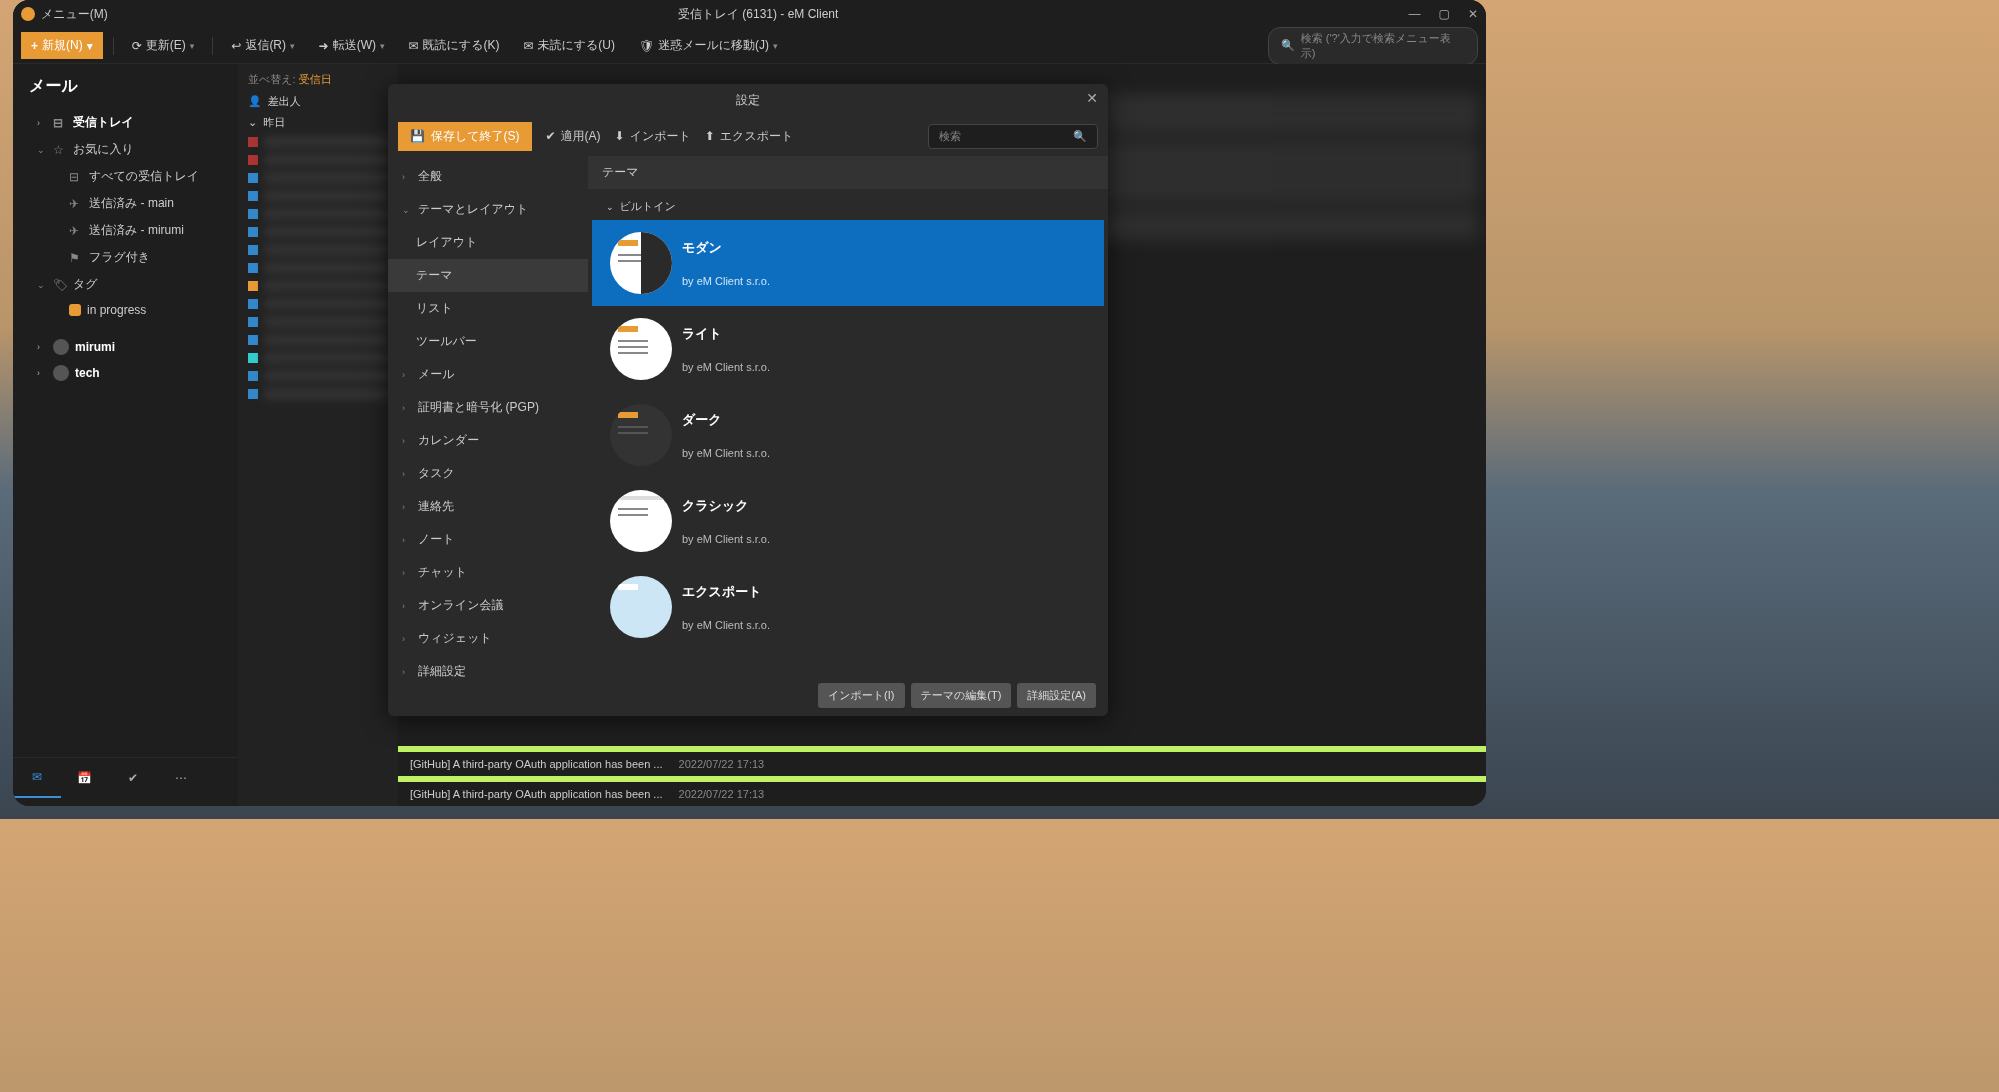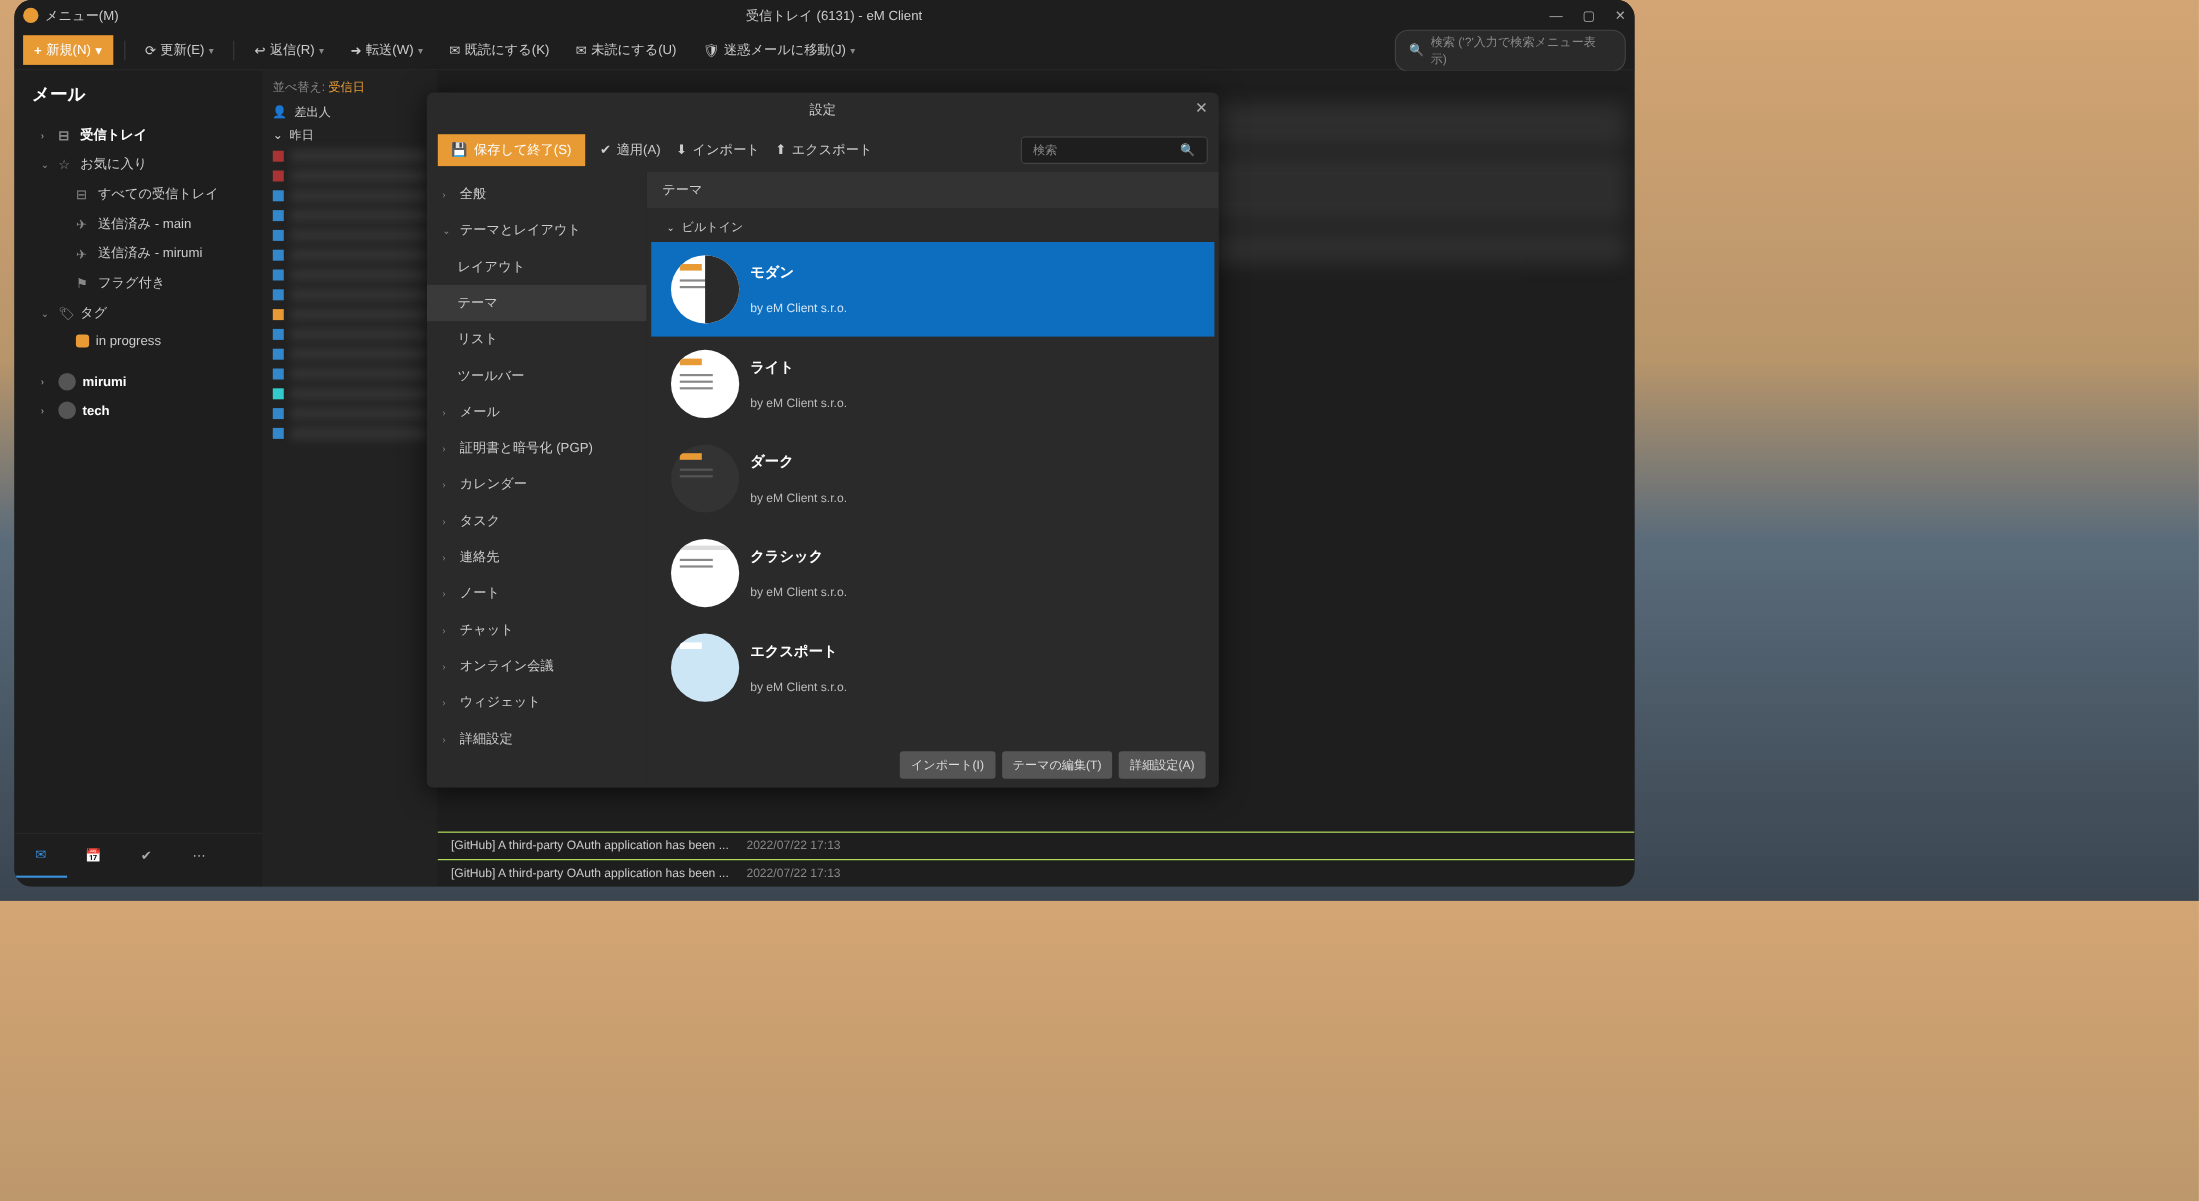--- a/index.html
+++ b/index.html
@@ -32,21 +32,21 @@
 .bn-item.active { color: #3a8fd8; border-bottom: 2px solid #3a8fd8; }
 .maillist { width: 160px; background: #222; color: #ccc; font-size: 11px; padding: 4px 0; overflow: hidden; }
 .ml-header { padding: 4px 10px; color: #888; }
 .ml-header .sort { color: #e89a35; }
 .ml-row { padding: 3px 10px; display: flex; align-items: center; gap: 6px; }
 .ml-blur { filter: blur(4px); background: #333; height: 12px; flex: 1; border-radius: 2px; }
 .ml-sq { width: 10px; height: 10px; }
 .content { flex: 1; background: #1e1e1e; position: relative; }
 .content .blur-bg { position: absolute; inset: 0; filter: blur(8px); opacity: 0.3; }
 .blur-block { background: #555; border-radius: 4px; margin: 8px; }
-.ml-visible { padding: 6px 12px; color: #ccc; font-size: 11px; display: flex; gap: 16px; border-top: 1px solid #bef264; }
+.ml-visible { padding: 6px 12px; color: #ccc; font-size: 11px; display: flex; gap: 16px; border-top: 6px solid #bef264; }
 .ml-visible .subj { color: #ccc; }
 .ml-visible .date { color: #888; }
 
 
 .dialog { position: absolute; left: 388px; top: 84px; width: 720px; height: 632px; background: #2a2a2a; border-radius: 6px; box-shadow: 0 4px 24px rgba(0,0,0,0.6); display: flex; flex-direction: column; overflow: hidden; }
 .dlg-title { height: 32px; display: flex; align-items: center; justify-content: center; color: #ccc; font-size: 12px; position: relative; }
 .dlg-close { position: absolute; right: 10px; top: 6px; color: #aaa; cursor: pointer; font-size: 14px; }
 .dlg-toolbar { height: 40px; display: flex; align-items: center; padding: 0 10px; gap: 14px; }
 .dlg-btn-save { background: #e89a35; color: #fff; padding: 6px 12px; font-size: 12px; display: flex; align-items: center; gap: 6px; cursor: pointer; }
 .dlg-tb-item { color: #ccc; font-size: 12px; display: flex; align-items: center; gap: 5px; cursor: pointer; }

